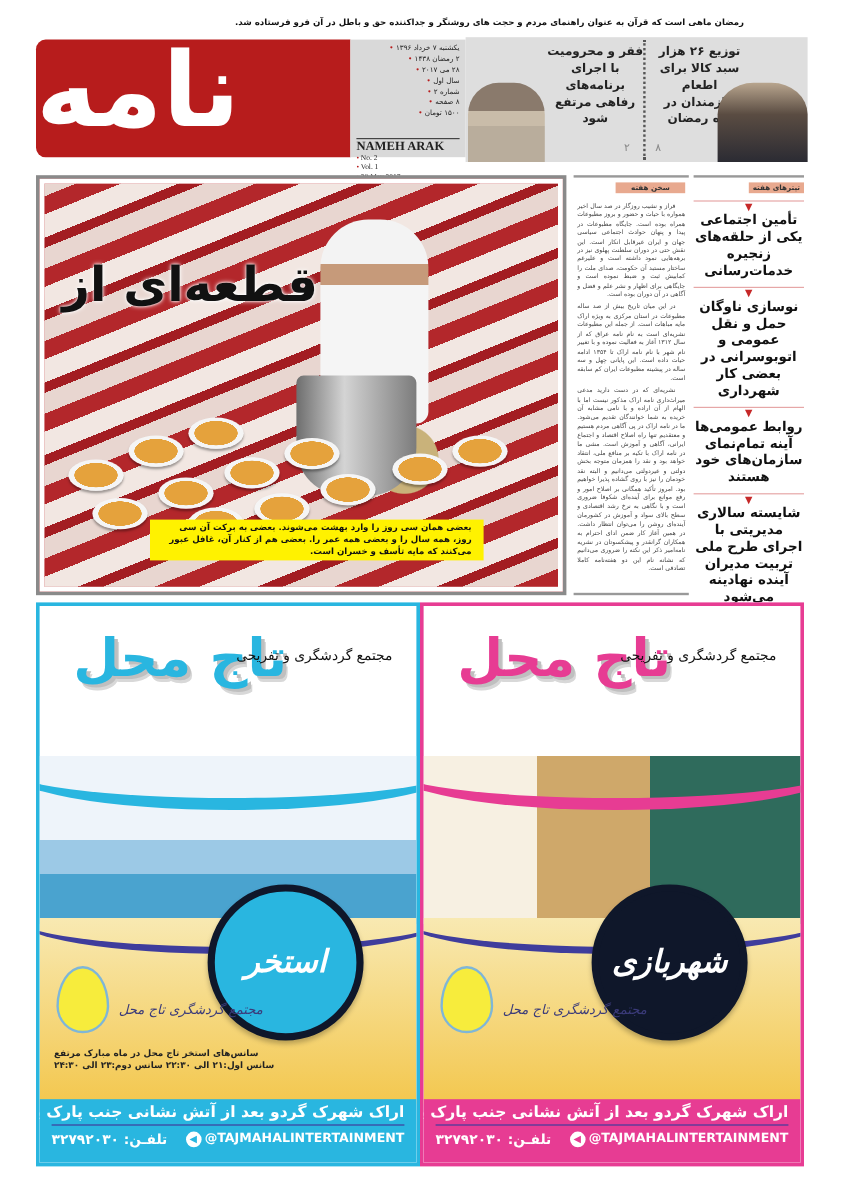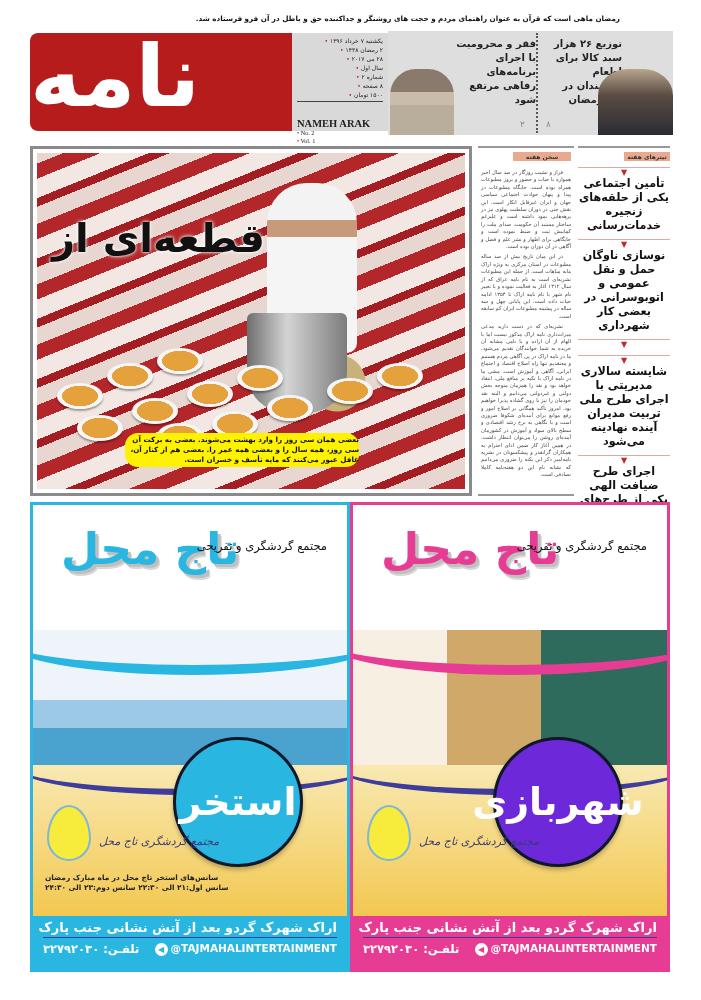--- a/index.html
+++ b/index.html
@@ -10,44 +10,44 @@
 
   
   #tagline { left: 30px; top: 14px; width: 590px; font-size: 7.2px; font-weight: bold; white-space: nowrap; overflow: hidden; }
 
   
   #masthead-logo { left: 30px; top: 33px; width: 262px; height: 98px; background: #b71c1c; border-radius: 8px 0 0 8px; overflow: hidden; }
   #masthead-logo .logo-text { position: absolute; right: 8px; top: -8px; font-size: 86px; font-weight: bold; color: #fff; font-family: "DejaVu Sans", sans-serif; letter-spacing: -4px; line-height: 1.2; }
   #masthead-info { left: 292px; top: 33px; width: 96px; height: 98px; background: #d9d9d9; padding: 3px 5px; }
   #masthead-info .fa-meta { direction: rtl; text-align: right; font-size: 6px; line-height: 9px; color: #222; }
   #masthead-info .fa-meta span::after { content: " •"; color: #b71c1c; }
-  #masthead-info .en-name { font-family: "Liberation Serif", serif; font-weight: bold; font-size: 10.5px; color: #222; border-top: 1px solid #444; margin-top: 2px; padding-top: 16px; white-space: nowrap; }
+  #masthead-info .en-name { font-family: "Liberation Serif", serif; font-weight: bold; font-size: 10.5px; color: #222; border-top: 1px solid #444; margin-top: 16px; padding-top: 1px; white-space: nowrap; }
   #masthead-info .en-meta { font-family: "Liberation Serif", serif; font-size: 6.2px; line-height: 8px; color: #222; }
   #masthead-info .en-meta span::before { content: "• "; color: #b71c1c; }
 
   
   #top-stories { left: 388px; top: 31px; width: 285px; height: 104px; background: #dedede; }
   .story-photo { position: absolute; bottom: 0; background: linear-gradient(180deg,#b8a58e 0%,#5a4c42 40%,#2b2b33 100%); border-radius: 40% 40% 0 0; }
-  .story-title { position: absolute; direction: rtl; text-align: right; font-weight: bold; font-size: 10px; line-height: 14px; color: #222; }
+  .story-title { position: absolute; direction: rtl; text-align: center; font-weight: bold; font-size: 10px; line-height: 14px; color: #222; }
   .story-page { position: absolute; font-size: 9px; color: #888; }
   .story-divider { position: absolute; left: 148px; top: 2px; height: 100px; border-left: 2px dotted #555; }
 
   
   #feature { left: 30px; top: 146px; width: 442px; height: 350px; background: #8a8a8a; padding: 3px; }
   #feature .photo { position: relative; width: 100%; height: 100%; border: 4px solid #fff; overflow: hidden;
      background:
        radial-gradient(circle at 300px 230px, #c9b27a 0, #c9b27a 28px, transparent 29px),
        repeating-linear-gradient(-22deg, #b3272b 0 14px, #e8d6d0 14px 30px, #a31d22 30px 38px, #f2e7e2 38px 56px),
        #c13a3d; }
   #feature .headline-1 { position: absolute; right: 288px; top: 20px; font-size: 40px; font-weight: bold; color: #111; text-shadow: 0 0 4px #fff, 0 0 2px #fff; direction: rtl; }
   #feature .headline-2 { position: absolute; right: 200px; top: 62px; font-size: 40px; font-weight: bold; color: #111; text-shadow: 0 0 4px #fff, 0 0 2px #fff; direction: rtl; white-space: nowrap; }
   #feature .chef { position: absolute; left: 230px; top: 30px; width: 90px; height: 170px; background: linear-gradient(180deg,#f3f3f3 0 22%, #c69a7a 22% 32%, #f5f5f5 32%); border-radius: 40px 40px 10px 10px; }
   #feature .pot { position: absolute; left: 210px; top: 160px; width: 100px; height: 100px; background: linear-gradient(90deg,#6e6e6e,#d4d4d4 40%,#7c7c7c); border-radius: 6px 6px 40px 40px; }
   .bowl { position: absolute; width: 46px; height: 26px; border-radius: 50%; background: radial-gradient(ellipse at center,#e5a23c 0 55%, #f5f5f5 56% 100%); box-shadow: 0 2px 2px rgba(0,0,0,.35); }
-  #feature .caption { position: absolute; left: 88px; bottom: 22px; width: 234px; background: #fff200; padding: 2px 0; direction: rtl; text-align: right; font-size: 7.2px; font-weight: bold; line-height: 10px; color: #111; border-radius: 13px; }
+  #feature .caption { position: absolute; left: 88px; bottom: 22px; width: 278px; background: #fff200; padding: 2px 10px; direction: rtl; text-align: right; font-size: 7.2px; font-weight: bold; line-height: 10px; color: #111; }
 
   
   #editorial { left: 478px; top: 146px; width: 96px; height: 350px; border-top: 2px solid #999; border-bottom: 2px solid #999; padding: 4px 3px; }
   #editorial .section-label { background: #e8a98f; font-size: 6px; font-weight: bold; direction: rtl; text-align: center; width: 58px; margin-left: auto; padding: 1px 0; color: #333; }
   #editorial .body { direction: rtl; text-align: justify; font-size: 5.2px; line-height: 7.4px; color: #444; margin-top: 8px; }
   #editorial .body p { text-indent: 8px; margin-bottom: 3px; }
 
   
   #headlines { left: 578px; top: 146px; width: 92px; height: 354px; border-top: 2px solid #999; }
   #headlines .section-label { background: #e8a98f; font-size: 6px; font-weight: bold; direction: rtl; text-align: center; width: 46px; margin-left: auto; margin-top: 4px; padding: 1px 0; color: #333; }
@@ -60,21 +60,21 @@
   #ad-pool { left: 30px; border-color: #29b6e0; }
   #ad-arcade { left: 350px; border-color: #e73c93; }
   .ad .brand { position: absolute; left: 8px; top: 20px; font-size: 44px; font-weight: bold; direction: rtl; text-shadow: 3px 3px 0 #bfbfbf, 4px 5px 0 #d8d8d8; line-height: 1.1; margin-left: 20px; }
   .ad .subtitle { position: absolute; right: 20px; top: 34px; font-size: 11.5px; direction: rtl; color: #111; }
   .ad .wave-top { position: absolute; left: -30px; top: 100px; width: 380px; height: 70px; border-radius: 0 0 50% 50%; border-bottom: 10px solid; }
   .ad .photo { position: absolute; left: 0; top: 125px; width: 314px; height: 140px; }
   #ad-pool .photo { background: linear-gradient(180deg,#eef4fa 0 50%, #9cc9e6 50% 70%, #4aa3cf 70%); }
   #ad-arcade .photo { background: linear-gradient(90deg,#f7f0e2 0 30%, #cfa86a 30% 60%, #2f6b5c 60%); }
   .ad .deco-yellow { position: absolute; left: 0; top: 260px; width: 314px; height: 155px; background: linear-gradient(180deg,#f8e9b2,#f3c74e); }
   .ad .wave-mid { position: absolute; left: -20px; top: 230px; width: 360px; height: 60px; border-radius: 50%; border-bottom: 6px solid #3f3d9c; }
-  .ad .circle { position: absolute; left: 140px; top: 232px; width: 130px; height: 130px; border-radius: 50%; border: 3px solid #0f172a; display: flex; align-items: center; justify-content: center; font-size: 38px; font-weight: bold; color: #fff; direction: rtl; box-shadow: 0 3px 4px rgba(0,0,0,.25); }
+  .ad .circle { position: absolute; left: 140px; top: 232px; width: 130px; height: 130px; border-radius: 50%; border: 6px solid #0f172a; display: flex; align-items: center; justify-content: center; font-size: 26px; font-weight: bold; color: #fff; direction: rtl; box-shadow: 0 3px 4px rgba(0,0,0,.25); font-style: italic; }
   .ad .logo-drop { position: absolute; left: 14px; top: 300px; width: 44px; height: 56px; background: #f7ec3c; border: 2px solid #7fb6d7; border-radius: 50% 50% 50% 50% / 60% 60% 40% 40%; }
   .ad .logo-text { position: absolute; left: 66px; top: 330px; font-size: 11px; font-style: italic; color: #3b3b7a; direction: rtl; }
   .ad .hours { position: absolute; left: 12px; top: 368px; direction: rtl; text-align: left; font-size: 7.4px; font-weight: bold; line-height: 10px; color: #222; }
   .ad .footer { position: absolute; left: 0; bottom: 0; width: 314px; height: 53px; padding: 4px 10px; color: #fff; }
   #ad-pool .footer { background: #29b6e0; }
   #ad-arcade .footer { background: #e73c93; }
   .ad .address { direction: rtl; text-align: center; font-size: 13px; font-weight: bold; border-bottom: 1px solid #3f3d9c; padding-bottom: 2px; white-space: nowrap; }
   .ad .contact { display: flex; justify-content: space-between; align-items: flex-end; margin-top: 4px; font-size: 10.5px; font-weight: bold; white-space: nowrap; }
   .ad .contact .tg { display: inline-block; width: 13px; height: 13px; border-radius: 50%; background: #fff; color: #29b6e0; font-size: 8px; text-align: center; line-height: 13px; margin: 0 3px; }
   .ad .contact .phone { direction: rtl; font-size: 11.5px; }
@@ -150,20 +150,21 @@
   <div class="hl-item">
     <span class="marker">▼</span>
     <span class="text">تأمین اجتماعی یکی از حلقه‌های زنجیره خدمات‌رسانی</span>
   </div>
   <div class="hl-item">
     <span class="marker">▼</span>
     <span class="text">نوسازی ناوگان حمل و نقل عمومی و اتوبوسرانی در بعضی کار شهرداری</span>
   </div>
   <div class="hl-item">
     <span class="marker">▼</span>
+    <span class="text">روابط عمومی‌ها آینه تمام‌نمای سازمان‌های خود هستند</span>
   </div>
   <div class="hl-item">
     <span class="marker">▼</span>
     <span class="text">شایسته سالاری مدیریتی با اجرای طرح ملی تربیت مدیران آینده نهادینه می‌شود</span>
   </div>
   <div class="hl-item">
     <span class="marker">▼</span>
     <span class="text">اجرای طرح ضیافت الهی یکی از طرح‌های فوق‌العاده ماه مبارک رمضان</span>
   </div>
 </div>
@@ -172,40 +173,40 @@
   <div class="brand" style="color:#29b6e0;">تاج محل</div>
   <div class="subtitle">مجتمع گردشگری و تفریحی</div>
   <div class="photo"></div>
   <div class="wave-top" style="border-color:#29b6e0;"></div>
   <div class="deco-yellow"></div>
   <div class="wave-mid"></div>
   <div class="circle" style="background:#29b6e0;">استخر</div>
   <div class="logo-drop"></div>
   <div class="logo-text">مجتمع گردشگری تاج محل</div>
   <div class="hours">
-    <div>سانس‌های استخر تاج محل در ماه مبارک رمضان</div>
+    <div>سانس‌های استخر تاج محل در ماه مبارک مرتفع</div>
     <div>سانس اول:۲۱ الی ۲۲:۳۰   سانس دوم:۲۳ الی ۲۴:۳۰</div>
   </div>
   <div class="footer">
     <div class="address">اراک شهرک گردو بعد از آتش نشانی جنب پارک پونه</div>
     <div class="contact">
       <span class="phone">تلفـن: ۳۲۷۹۲۰۳۰</span>
       <span><span class="tg">◀</span><span>@TAJMAHALINTERTAINMENT</span></span>
     </div>
   </div>
 </div>
 
 <div id="ad-arcade" class="ad">
   <div class="brand" style="color:#e73c93;">تاج محل</div>
   <div class="subtitle">مجتمع گردشگری و تفریحی</div>
   <div class="photo"></div>
   <div class="wave-top" style="border-color:#e73c93;"></div>
   <div class="deco-yellow"></div>
   <div class="wave-mid"></div>
-  <div class="circle" style="background:#6d28d9;">شهربازی</div>
+  <div class="circle" style="background:#0f172a;">شهربازی</div>
   <div class="logo-drop"></div>
   <div class="logo-text">مجتمع گردشگری تاج محل</div>
   <div class="footer">
     <div class="address">اراک شهرک گردو بعد از آتش نشانی جنب پارک پونه</div>
     <div class="contact">
       <span class="phone">تلفـن: ۳۲۷۹۲۰۳۰</span>
       <span><span class="tg" style="color:#e73c93;">◀</span><span>@TAJMAHALINTERTAINMENT</span></span>
     </div>
   </div>
 </div>

